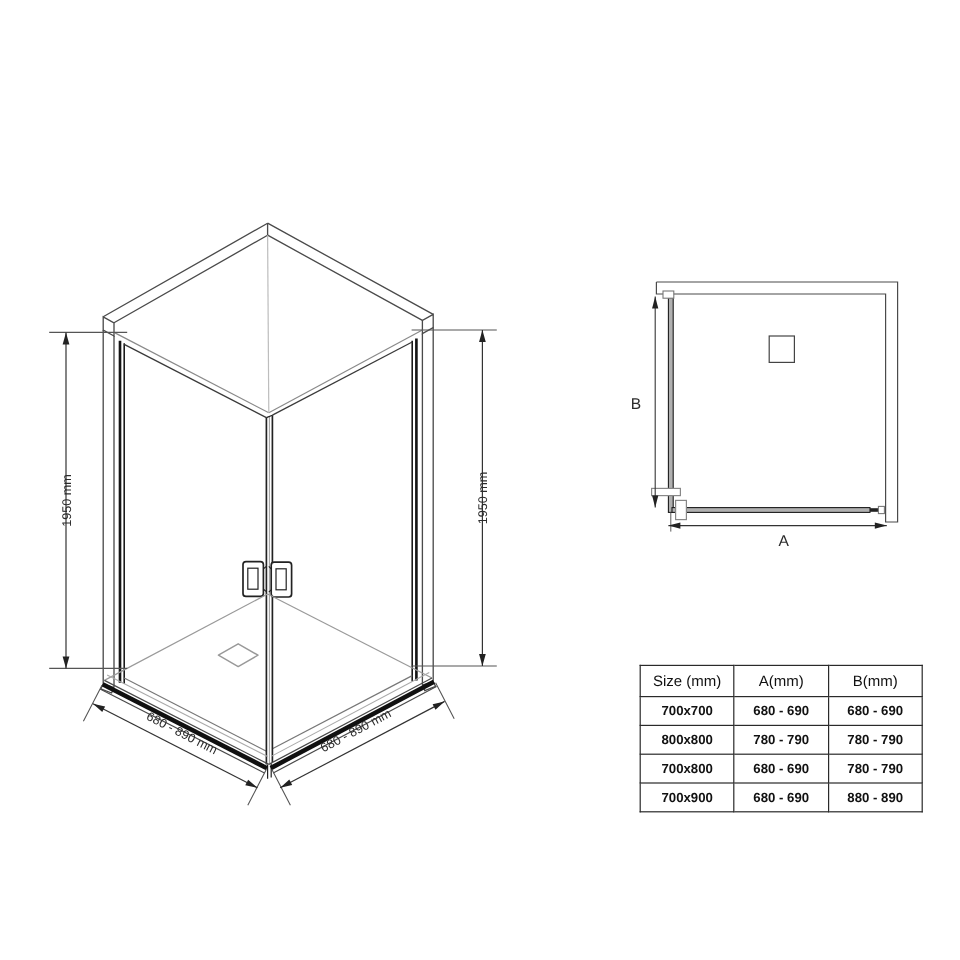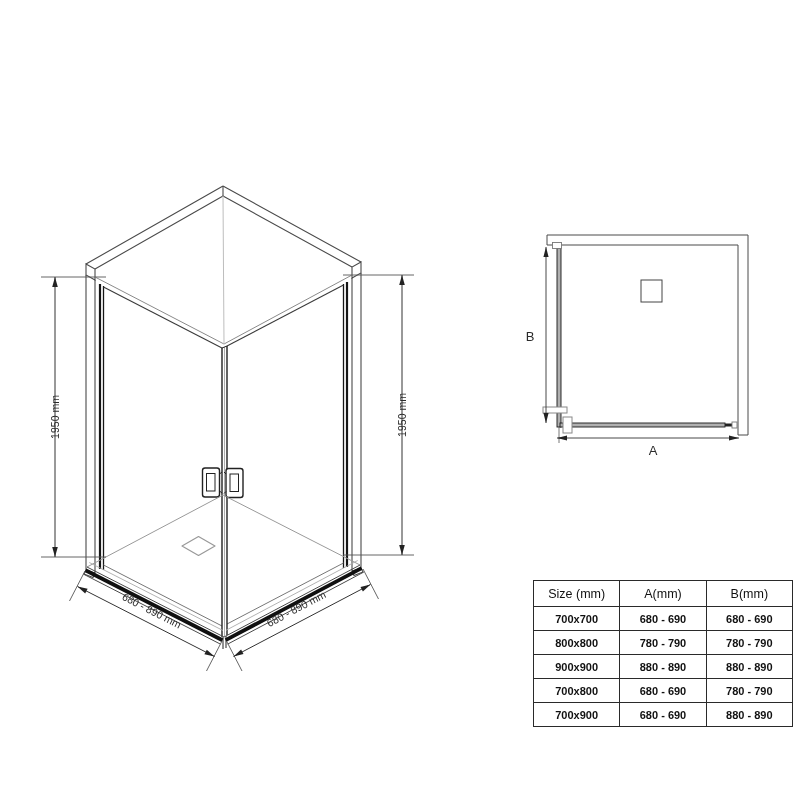--- a/index.html
+++ b/index.html
@@ -3,21 +3,21 @@
 <meta charset="utf-8">
 <style>
   html,body{margin:0;padding:0;background:#ffffff;}
   .canvas{position:relative;width:800px;height:800px;background:#ffffff;overflow:hidden;
           font-family:"Liberation Sans", sans-serif;color:#111;}
   svg{position:absolute;overflow:visible;}
   #iso-svg{left:40px;top:180px;}
   #plan-svg{left:515px;top:220px;}
   .dim-text{font-family:"Liberation Sans", sans-serif;font-size:10.5px;fill:#2b2b2b;}
   .axis-text{font-family:"Liberation Sans", sans-serif;font-size:13px;fill:#2b2b2b;}
-  table.size-table{position:absolute;left:533px;top:580px;width:260px;border-collapse:collapse;
+  table.size-table{position:absolute;left:533px;top:554px;width:236px;border-collapse:collapse;
           table-layout:fixed;background:#fff;}
   table.size-table th, table.size-table td{
           border:1px solid #2a2a2a;text-align:center;vertical-align:middle;
           font-family:"Liberation Sans", sans-serif;color:#111;padding:0;font-weight:bold;}
   table.size-table th{height:25px;font-size:12.5px;font-weight:normal;}
   table.size-table td{height:23px;font-size:11px;}
 </style>
 </head>
 <body>
 
@@ -165,25 +165,20 @@
         <td>700x700</td>
         <td>680 - 690</td>
         <td>680 - 690</td>
       </tr>
       <tr>
         <td>800x800</td>
         <td>780 - 790</td>
         <td>780 - 790</td>
       </tr>
       <tr>
-        <td>900x900</td>
-        <td>880 - 890</td>
-        <td>880 - 890</td>
-      </tr>
-      <tr>
         <td>700x800</td>
         <td>680 - 690</td>
         <td>780 - 790</td>
       </tr>
       <tr>
         <td>700x900</td>
         <td>680 - 690</td>
         <td>880 - 890</td>
       </tr>
     </tbody>

